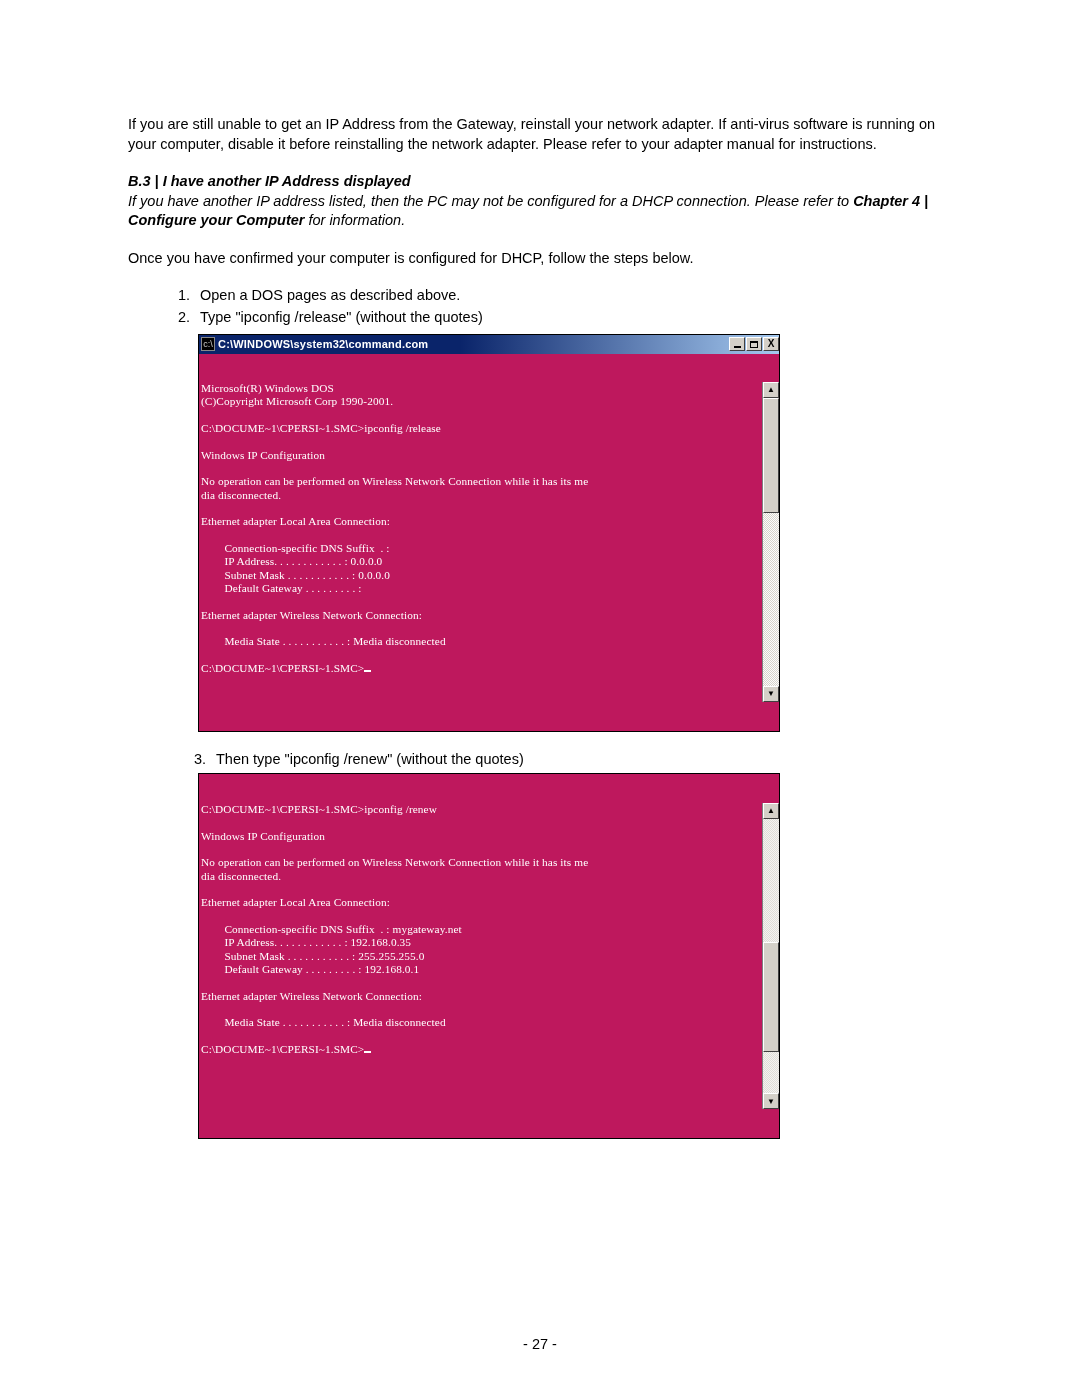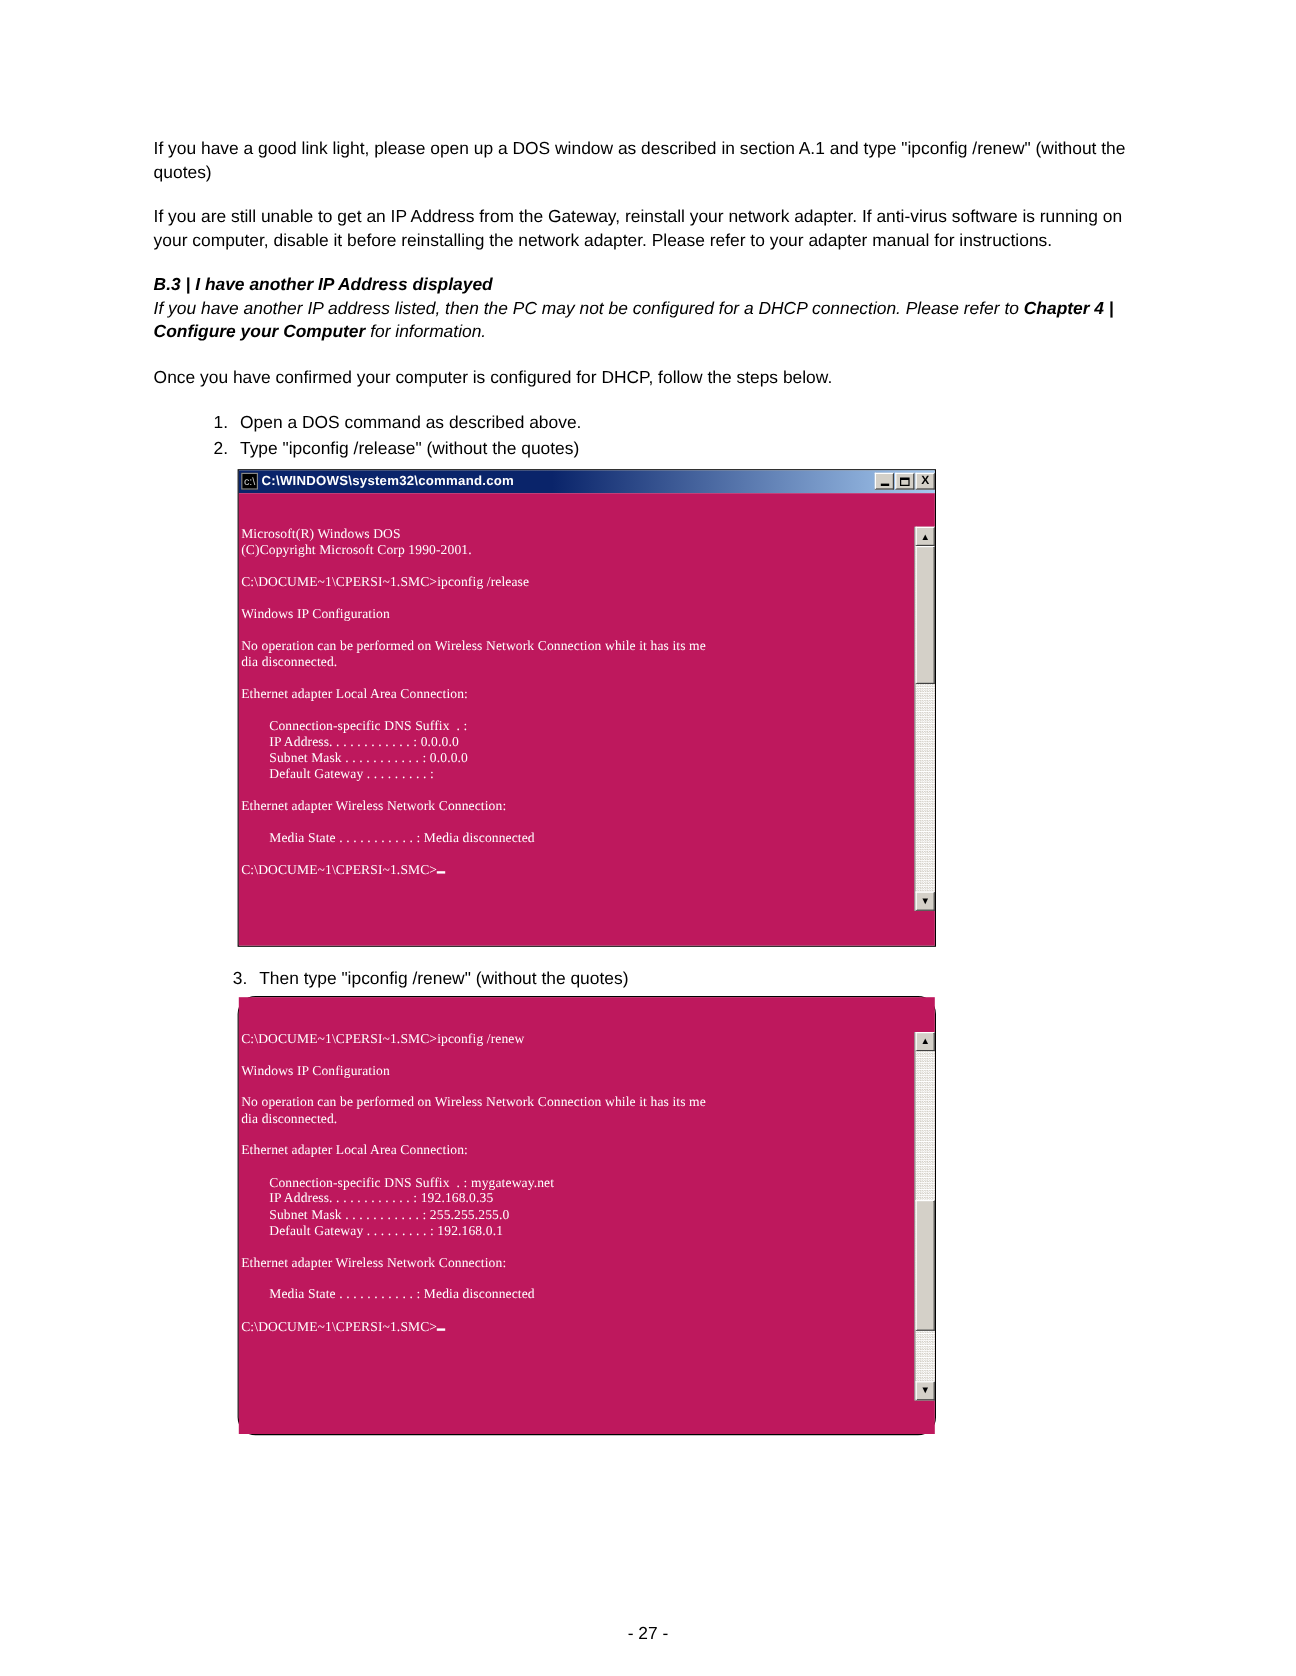--- a/index.html
+++ b/index.html
@@ -134,21 +134,21 @@
     left: 0; right: 0;
     background: #d4d0c8;
     border-top: 1px solid #fff;
     border-left: 1px solid #fff;
     border-right: 1px solid #404040;
     border-bottom: 1px solid #404040;
     box-sizing: border-box;
   }
   .page-number {
     position: absolute;
-    bottom: 24px;
+    bottom: 42px;
     left: 0; right: 0;
     text-align: center;
     font-size: 14.5px;
   }
   .cursor {
     display: inline-block;
     width: 7px;
     border-bottom: 2px solid #fff;
   }
   .single-step {
@@ -158,32 +158,31 @@
   .single-step .num {
     display: inline-block;
     width: 22px;
   }
 </style>
 </head>
 <body>
 
 <div class="page">
 
-  <p>If you have a good link light, please open up a DOS window as described in section A.1 and type "ipconfig /renew" (without the quotes)</p>
   <p>If you are still unable to get an IP Address from the Gateway, reinstall your network adapter. If anti-virus software is running on your computer, disable it before reinstalling the network adapter.  Please refer to your adapter manual for instructions.</p>
 
   <div style="margin:0 0 4px 0;font-style:italic;">
     <span class="bold">B.3 | I have another IP Address displayed</span><br>
     <span>If you have another IP address listed, then the PC may not be configured for a DHCP connection. Please refer to </span><span class="bold">Chapter 4 | Configure your Computer</span><span> for information.</span>
   </div>
 
   <p style="margin-top:18px;">Once you have confirmed your computer is configured for DHCP, follow the steps below.</p>
 
   <ol class="steps">
-    <li>Open a DOS command as described above.</li>
+    <li>Open a DOS pages as described above.</li>
     <li>Type "ipconfig /release" (without the quotes)</li>
   </ol>
 
   <div class="terminal-wrap">
     <div class="titlebar">
       <span class="icon">c:\</span>
       <span class="title-text">C:\WINDOWS\system32\command.com</span>
       <span class="spacer"></span>
       <span class="winbtn min">
           <span></span>
@@ -227,21 +226,21 @@
           <div class="sb-btn">▼</div>
         </div>
       </div>
     </div>
   </div>
 
   <div class="single-step">
     <span class="num">3.</span><span>Then type "ipconfig /renew" (without the quotes)</span>
   </div>
 
-  <div class="terminal-wrap" style="margin-top:2px;border-radius:15px;">
+  <div class="terminal-wrap" style="margin-top:2px;">
     <div class="terminal-body">
       <div class="terminal-inner">
         <div class="terminal-text"><span>C:\DOCUME~1\CPERSI~1.SMC&gt;ipconfig /renew
 
 Windows IP Configuration
 
 No operation can be performed on Wireless Network Connection while it has its me
 dia disconnected.
 
 Ethernet adapter Local Area Connection:

